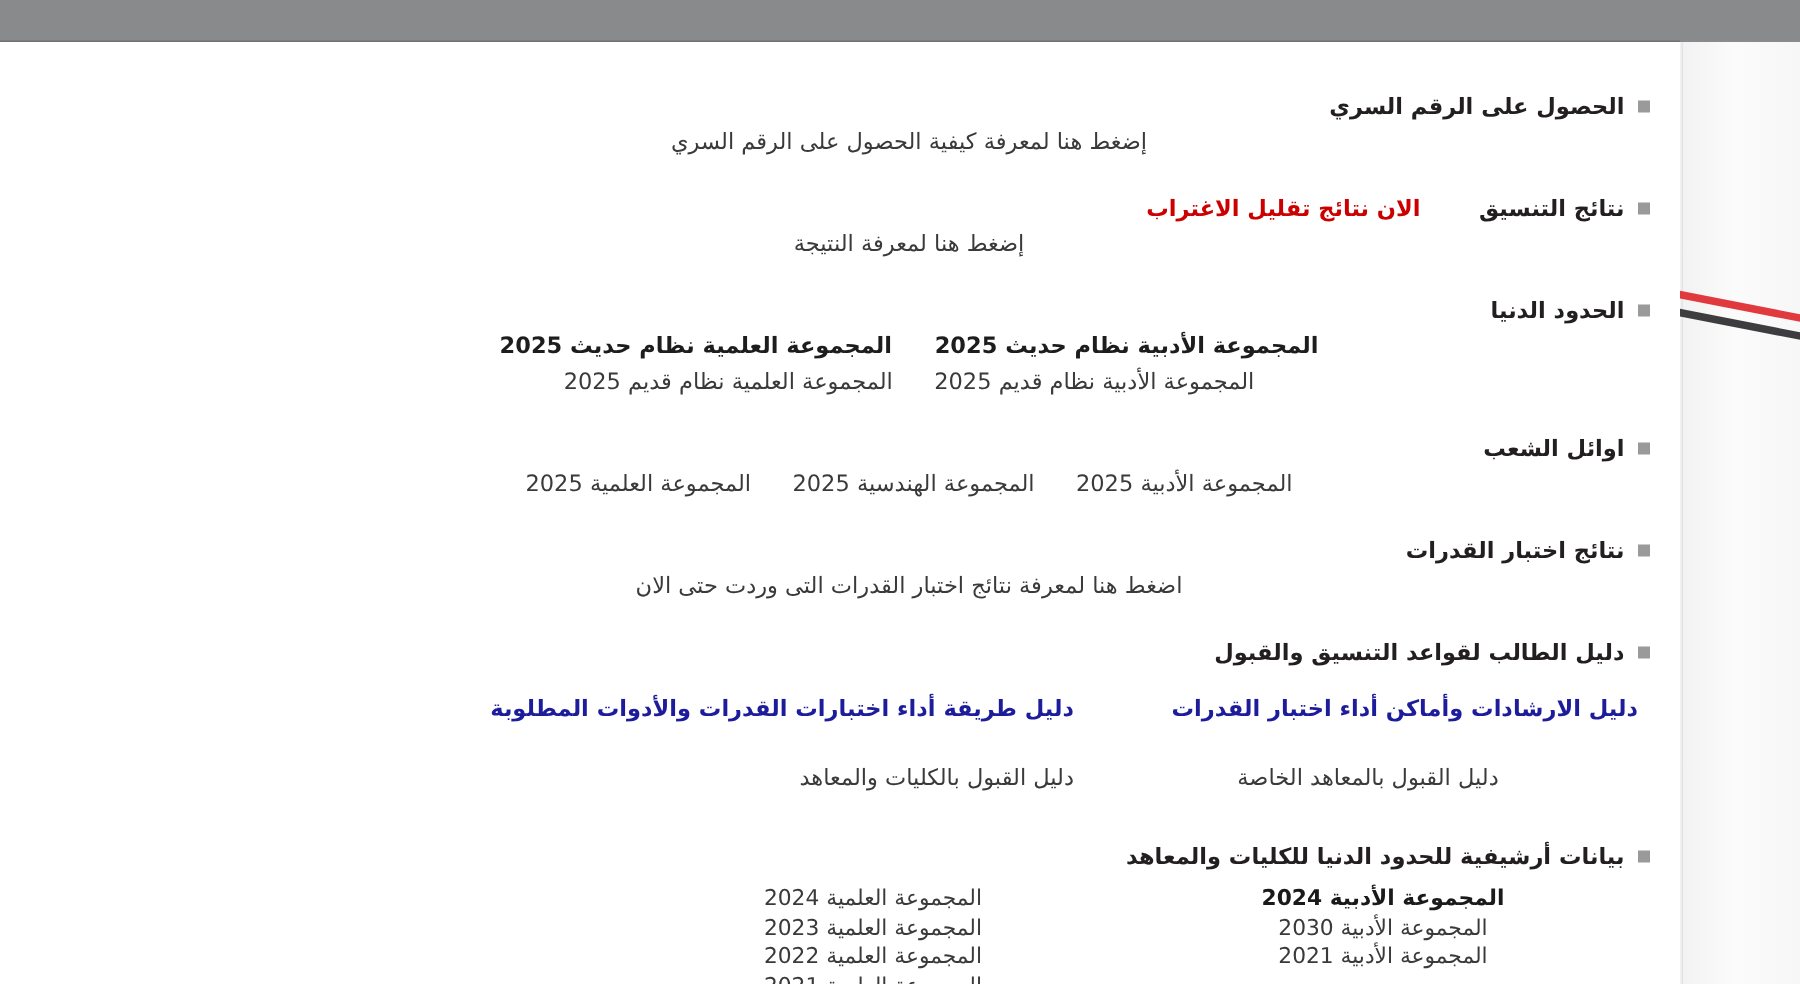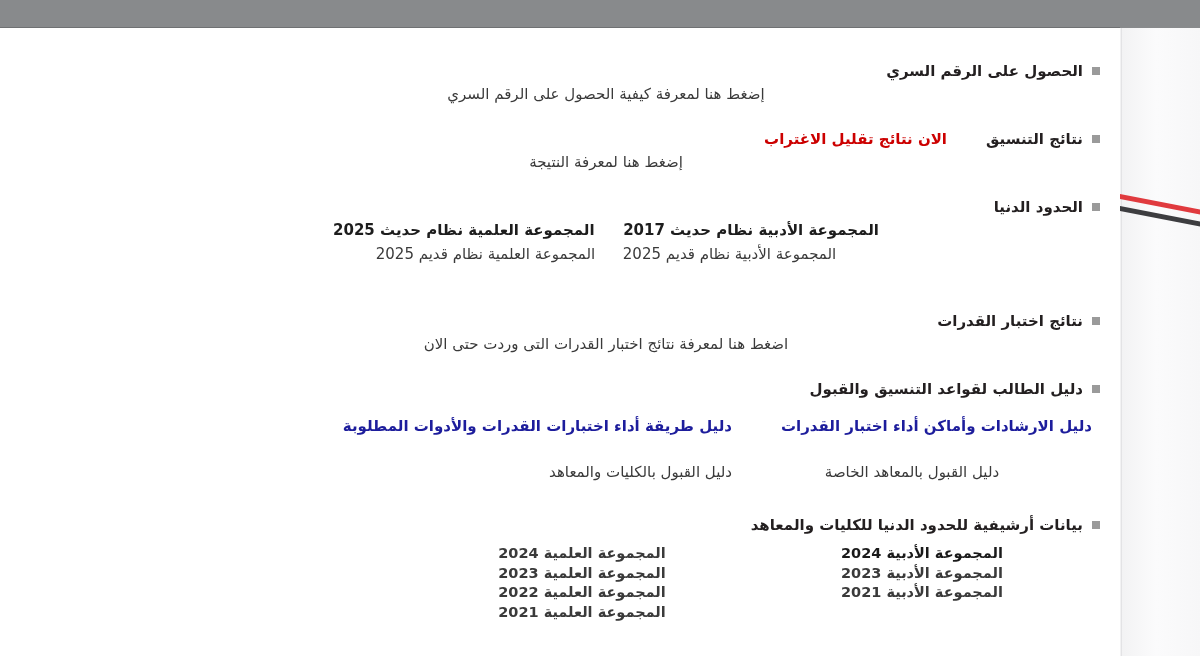--- a/index.html
+++ b/index.html
@@ -137,20 +137,21 @@
   .two-col {
     display: flex;
     flex-direction: row;
     justify-content: flex-start;
     padding-right: 28px;
     font-size: 15px;
     line-height: 24px;
   }
   .two-col .col {
     white-space: nowrap;
+    margin-left: 16px;
   }
   .two-col .col.right { width: 360px; }
   .two-col .col.left  { width: 360px; text-align: center; }
 
   .link {
     color: #1d1d9c;
     font-weight: bold;
     text-decoration: none;
     cursor: pointer;
   }
@@ -168,21 +169,20 @@
   .archive .acol {
     width: 340px;
     text-align: center;
   }
   .archive .arow {
     font-size: 14.5px;
     line-height: 19.6px;
     color: #3a3a3a;
     white-space: nowrap;
     cursor: pointer;
-    font-weight: bold;
   }
   .archive .arow.bold {
     font-weight: bold;
     color: #1a1a1a;
   }
 </style>
 </head>
 <body>
 
 <div class="topbar"></div>
@@ -217,33 +217,46 @@
     </div>
 
     <div class="spacer-md"></div>
 
     <div class="block">
       <div class="heading">
         <span class="bullet"></span>
         <span class="heading-text">الحدود الدنيا</span>
       </div>
       <div class="sub bold">
-        <span>المجموعة الأدبية نظام حديث 2017</span>
+        <span>المجموعة الأدبية نظام حديث 2025</span>
         <span class="gap"></span>
         <span>المجموعة العلمية نظام حديث 2025</span>
       </div>
       <div class="sub">
         <span>المجموعة الأدبية نظام قديم 2025</span>
         <span class="gap"></span>
         <span>المجموعة العلمية نظام قديم 2025</span>
       </div>
     </div>
 
     <div class="spacer-md"></div>
 
+    <div class="block">
+      <div class="heading">
+        <span class="bullet"></span>
+        <span class="heading-text">اوائل الشعب</span>
+      </div>
+      <div class="sub">
+        <span>المجموعة الأدبية 2025</span>
+        <span class="gap"></span>
+        <span>المجموعة الهندسية 2025</span>
+        <span class="gap"></span>
+        <span>المجموعة العلمية 2025</span>
+      </div>
+    </div>
 
     <div class="spacer-md"></div>
 
     <div class="block">
       <div class="heading">
         <span class="bullet"></span>
         <span class="heading-text">نتائج اختبار القدرات</span>
       </div>
       <div class="sub">اضغط هنا لمعرفة نتائج اختبار القدرات التى وردت حتى الان</div>
     </div>
@@ -278,21 +291,21 @@
     <div class="spacer-lg"></div>
 
     <div class="block">
       <div class="heading">
         <span class="bullet"></span>
         <span class="heading-text">بيانات أرشيفية للحدود الدنيا للكليات والمعاهد</span>
       </div>
       <div class="archive">
         <div class="acol" id="archive-literary">
             <div class="arow bold">المجموعة الأدبية 2024</div>
-            <div class="arow">المجموعة الأدبية 2023</div>
+            <div class="arow">المجموعة الأدبية 2030</div>
             <div class="arow">المجموعة الأدبية 2021</div>
           </div>
         <div class="acol" id="archive-scientific">
             <div class="arow">المجموعة العلمية 2024</div>
             <div class="arow">المجموعة العلمية 2023</div>
             <div class="arow">المجموعة العلمية 2022</div>
             <div class="arow">المجموعة العلمية 2021</div>
           </div>
       </div>
     </div>

